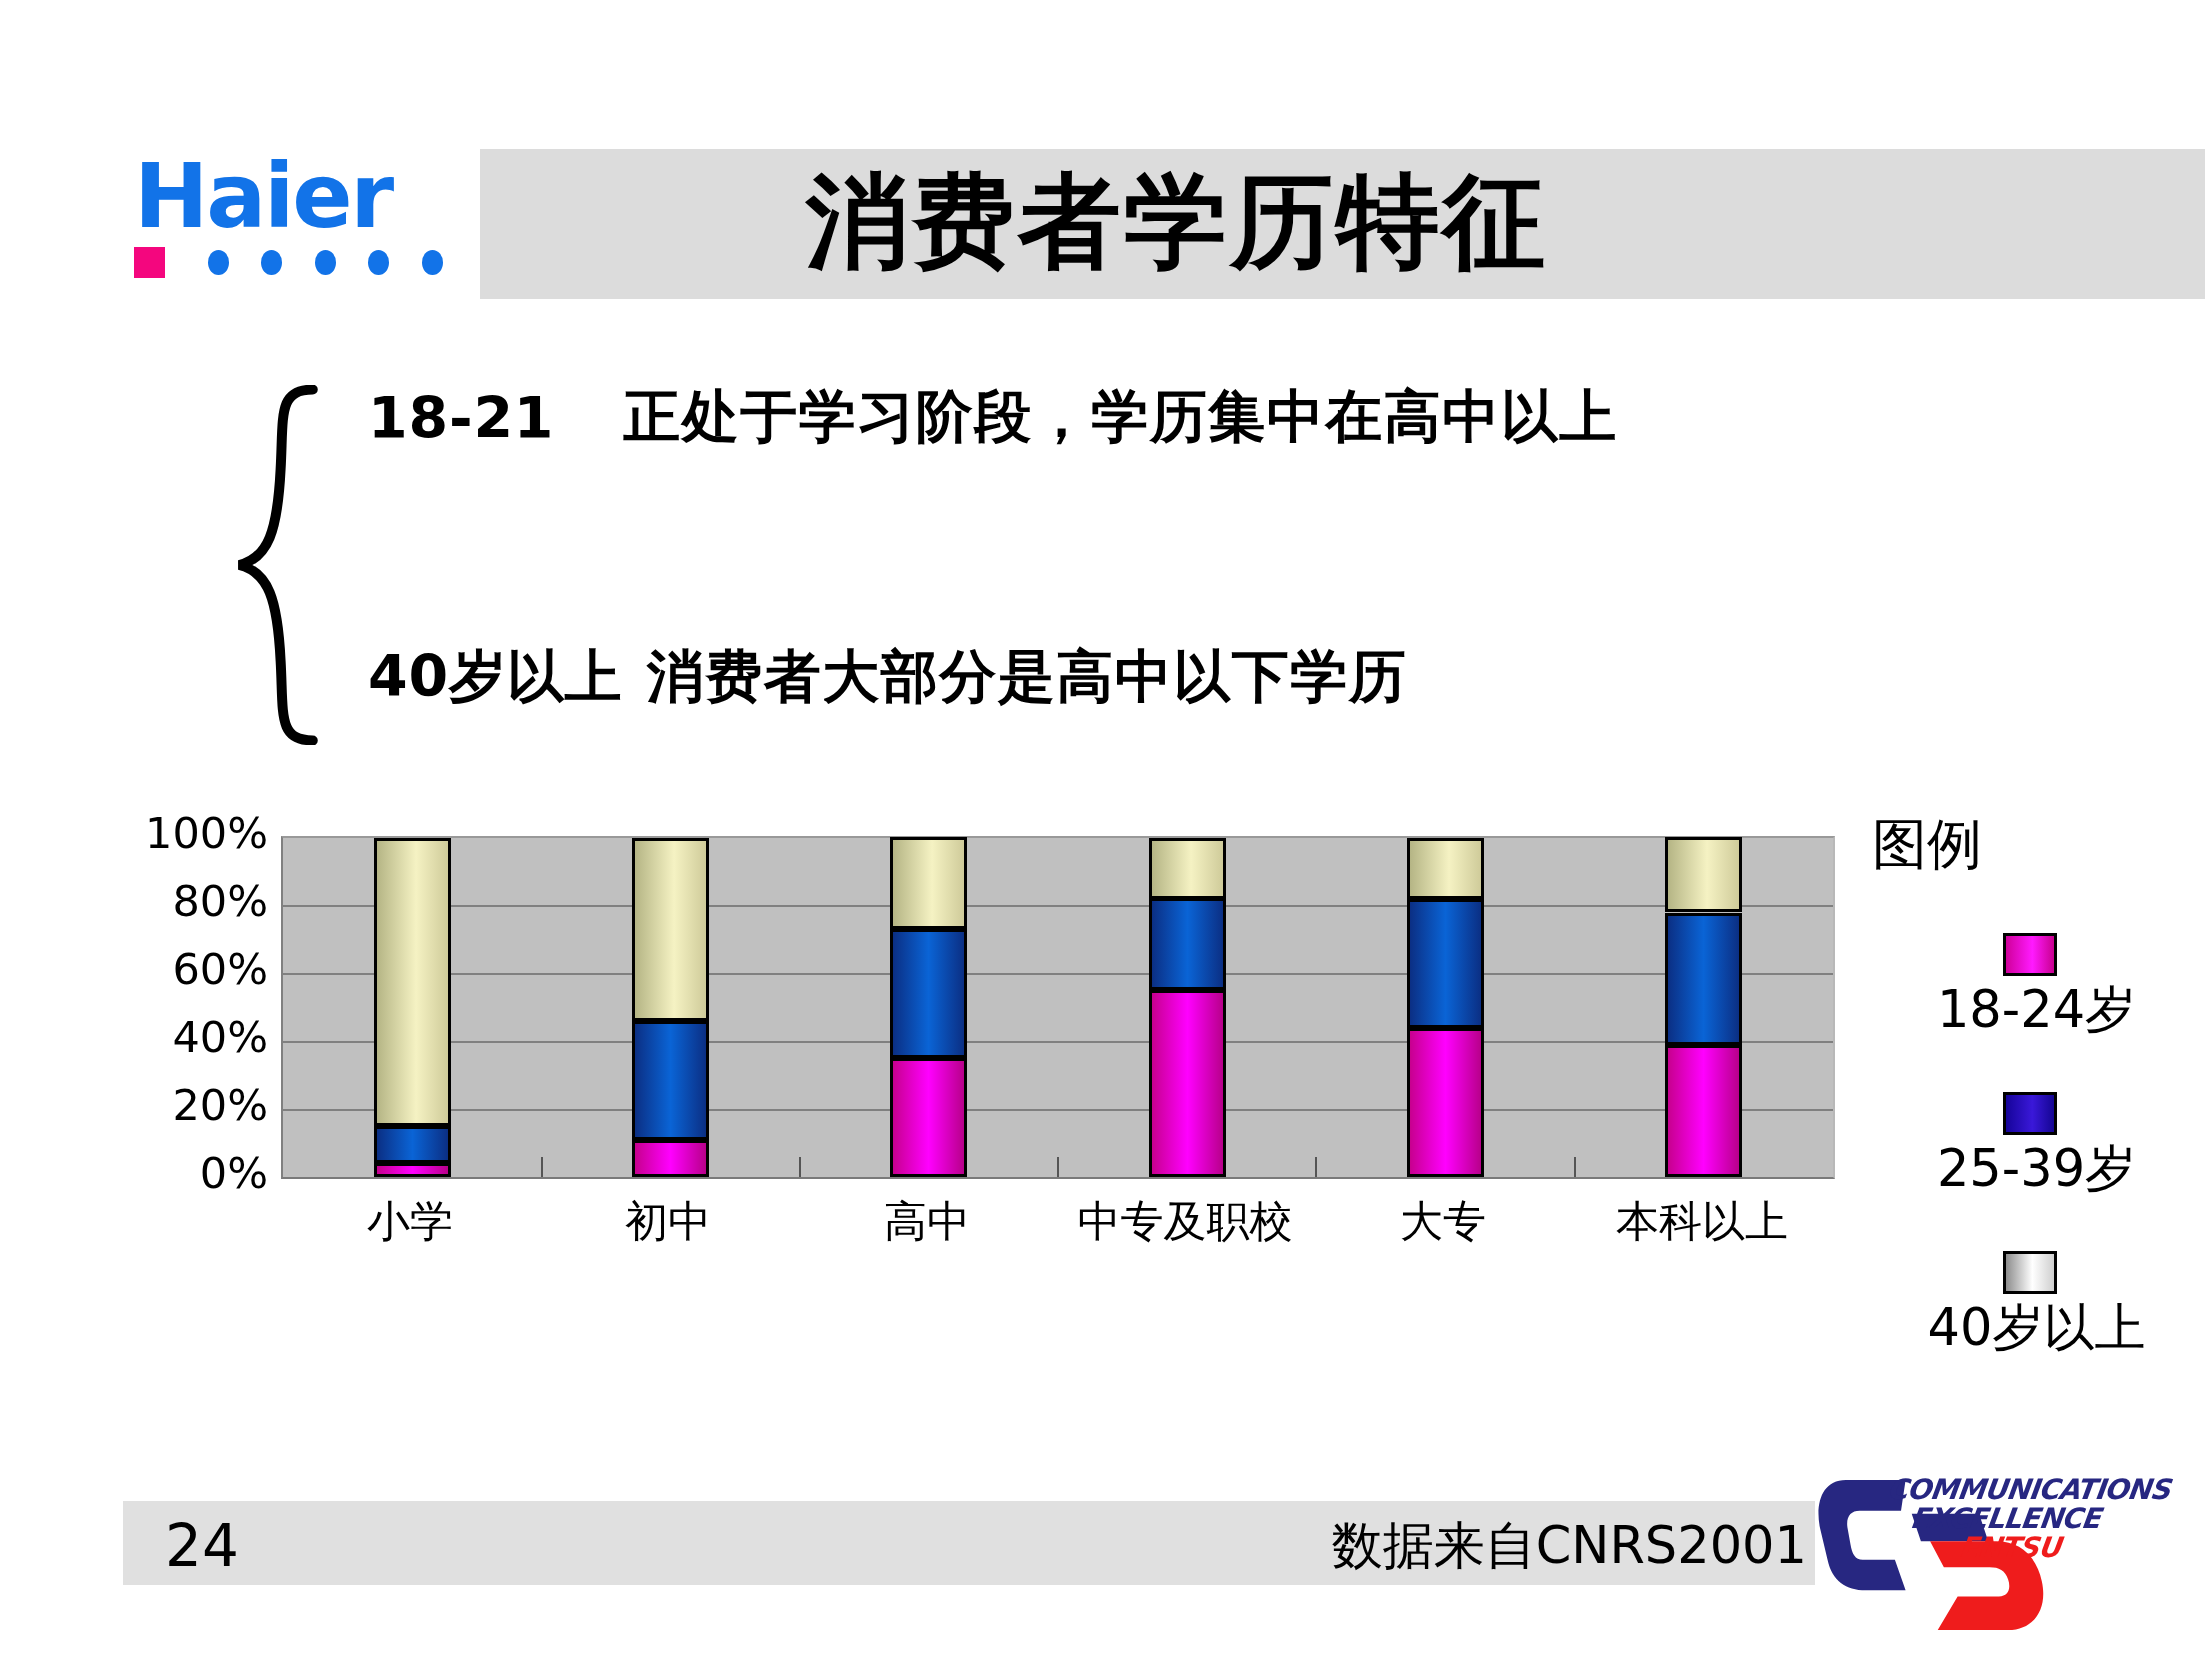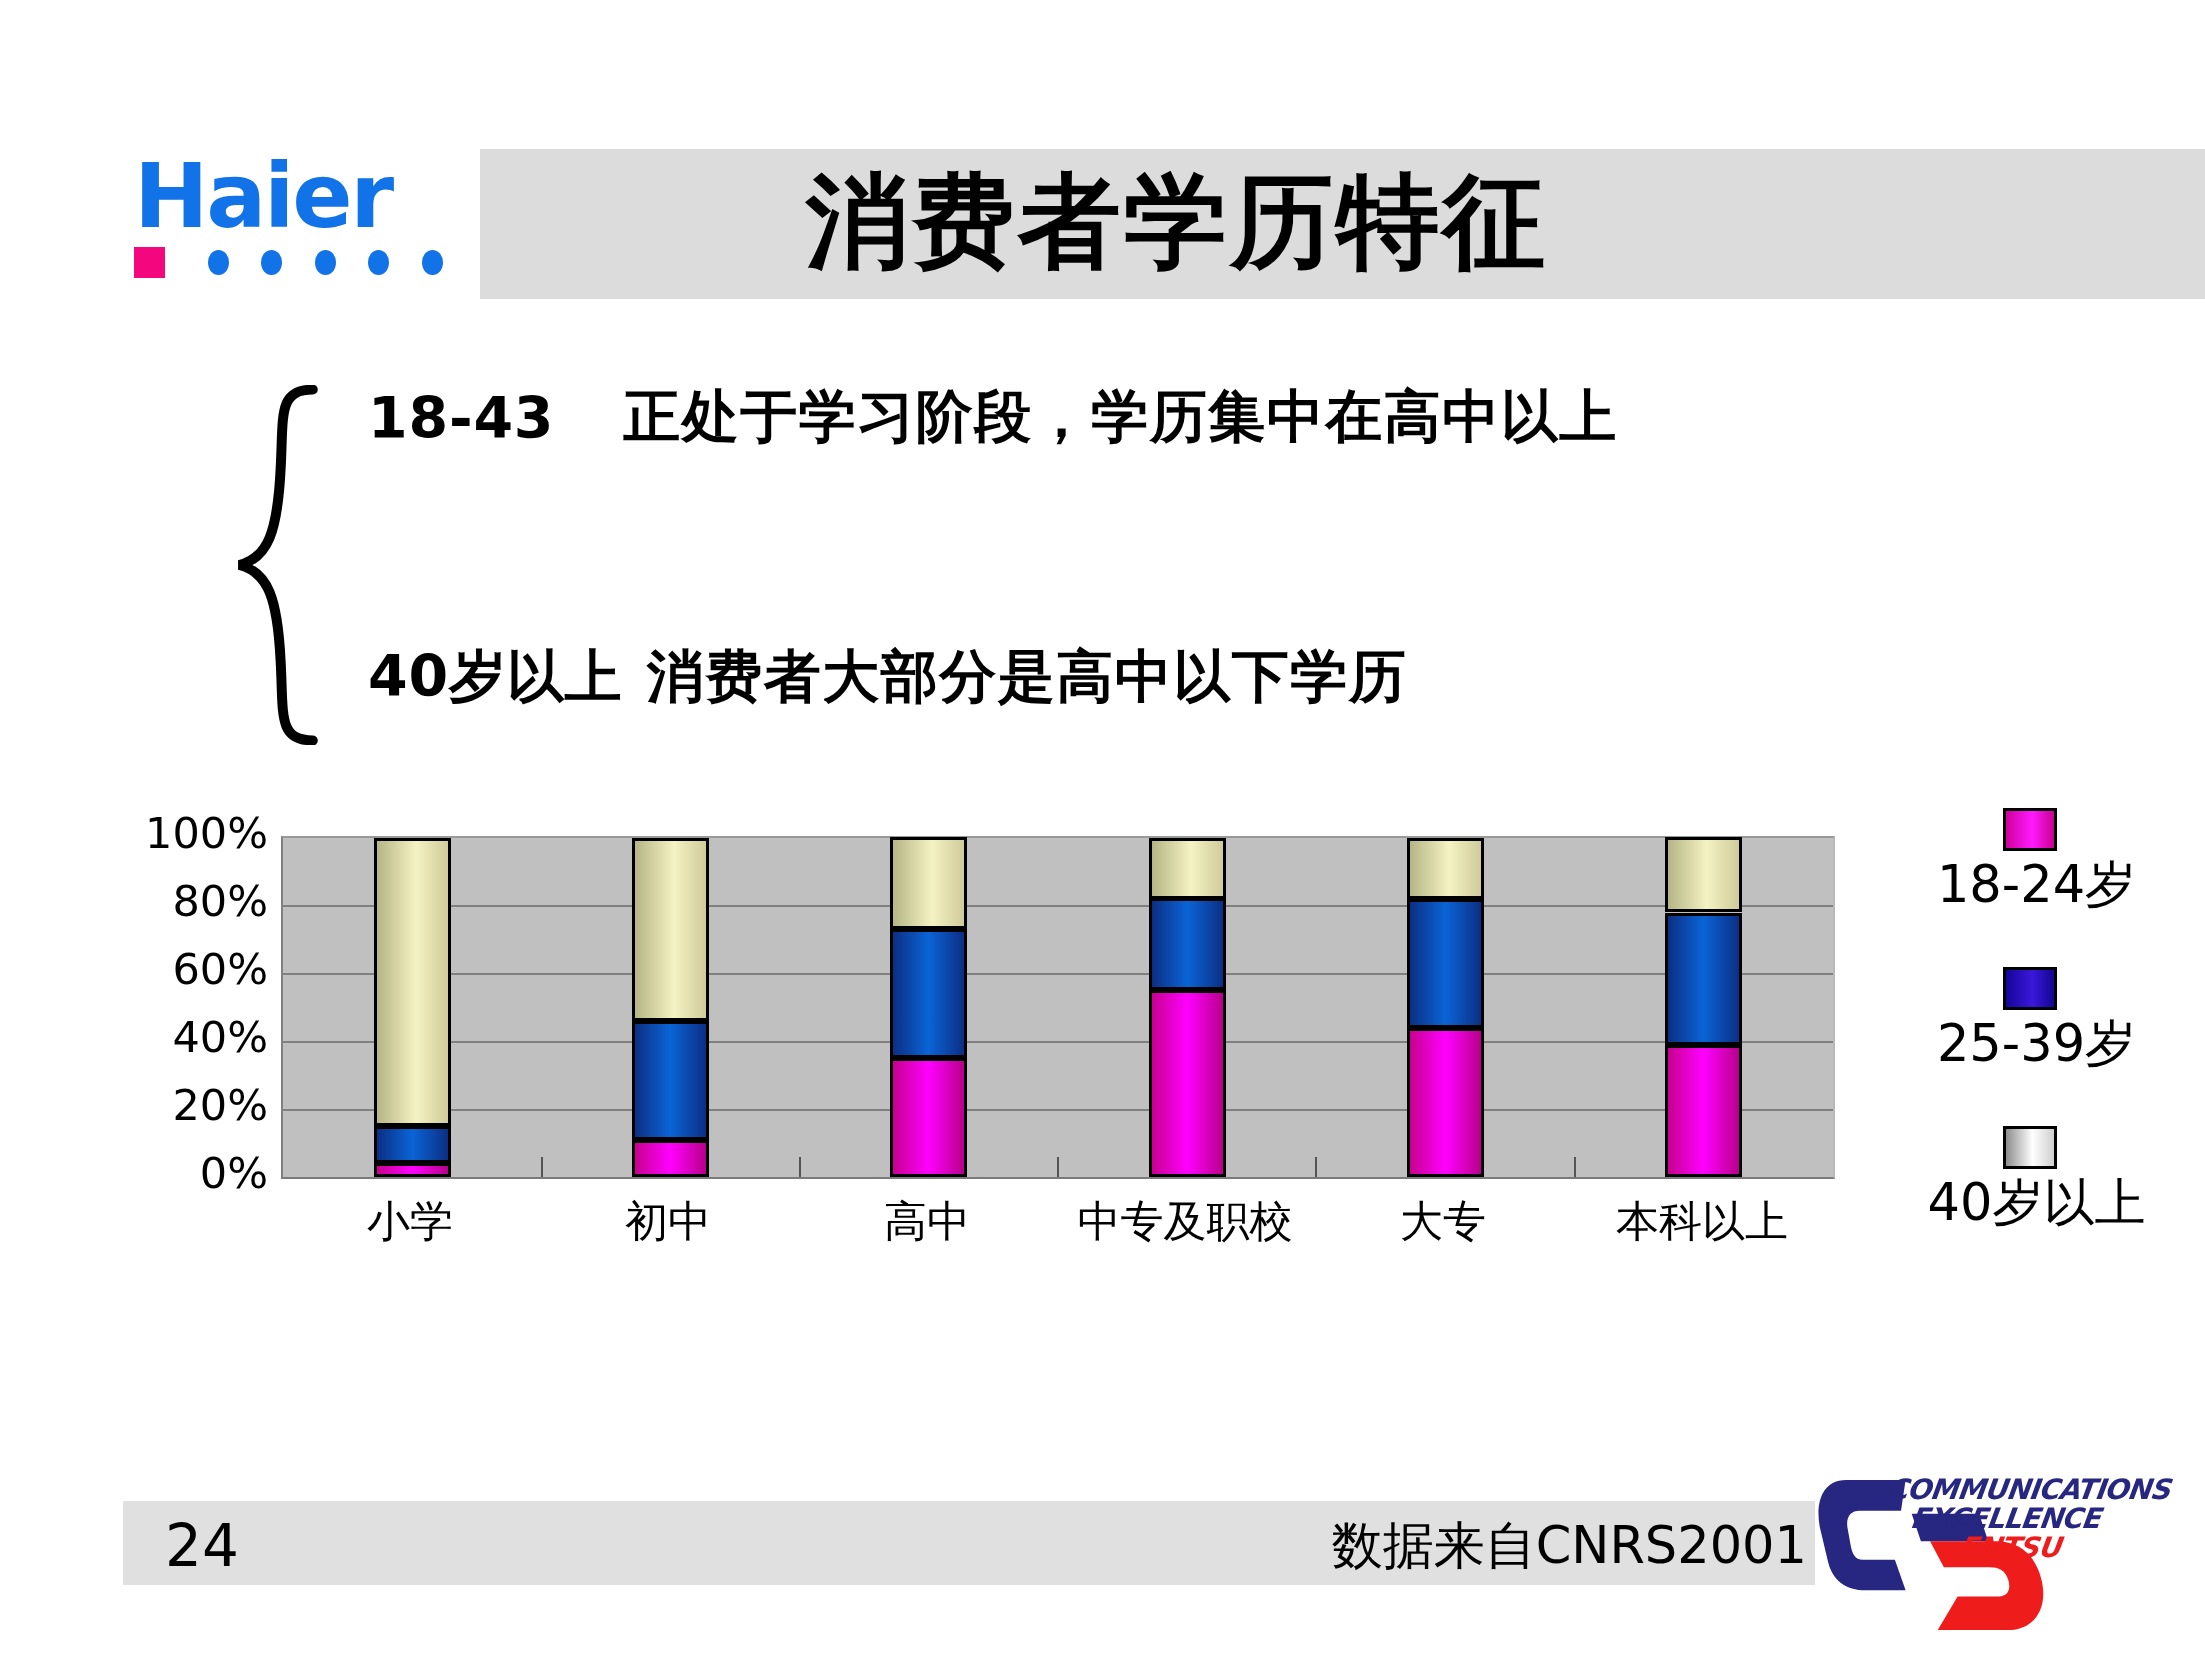--- a/index.html
+++ b/index.html
@@ -128,21 +128,21 @@
 </div>
 
 <div id="slide-title">消费者学历特征</div>
 
 <div id="bullets">
   <svg id="brace" viewBox="0 0 120 470" preserveAspectRatio="none">
     <path d="M108 6 C62 6 70 40 66 110 C62 190 50 226 12 235 C50 244 62 280 66 360 C70 430 62 464 108 464" fill="none" stroke="#000" stroke-width="13" stroke-linecap="round"></path>
   </svg>
 
   <div class="bullet-row" id="bullet-0">
-    <span class="bullet-age">18-43</span>
+    <span class="bullet-age">18-21</span>
     <span class="bullet-desc">正处于学习阶段，学历集中在高中以上</span>
   </div>
   <div class="bullet-row" id="bullet-2">
     <span class="bullet-age">40岁以上</span>
     <span class="bullet-desc">消费者大部分是高中以下学历</span>
   </div>
 </div>
 
 <div id="chart-wrap"></div>
 <div id="ytick-col">
@@ -189,20 +189,21 @@
       <div class="seg seg-c" style="bottom: 278px; height: 61px;"></div>
     </div>
     <div class="bar" style="left: 1382px; height: 339px;">
       <div class="seg seg-a" style="bottom: 0px; height: 132px;"></div>
       <div class="seg seg-b" style="bottom: 132px; height: 132px;"></div>
       <div class="seg seg-c" style="bottom: 265px; height: 75px;"></div>
     </div>
   </div>
 
 <div id="legend">
+  <div id="legend-title">图例</div>
   <div class="legend-row">
     <span class="swatch sw-a"></span>
     <span class="legend-label">18-24岁</span>
   </div>
   <div class="legend-row">
     <span class="swatch sw-b"></span>
     <span class="legend-label">25-39岁</span>
   </div>
   <div class="legend-row">
     <span class="swatch sw-c"></span>

